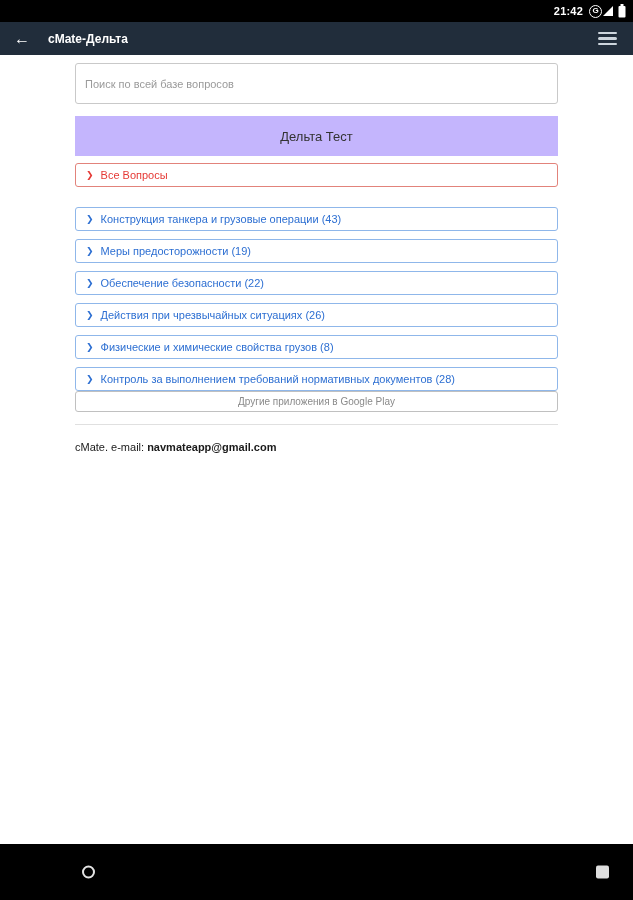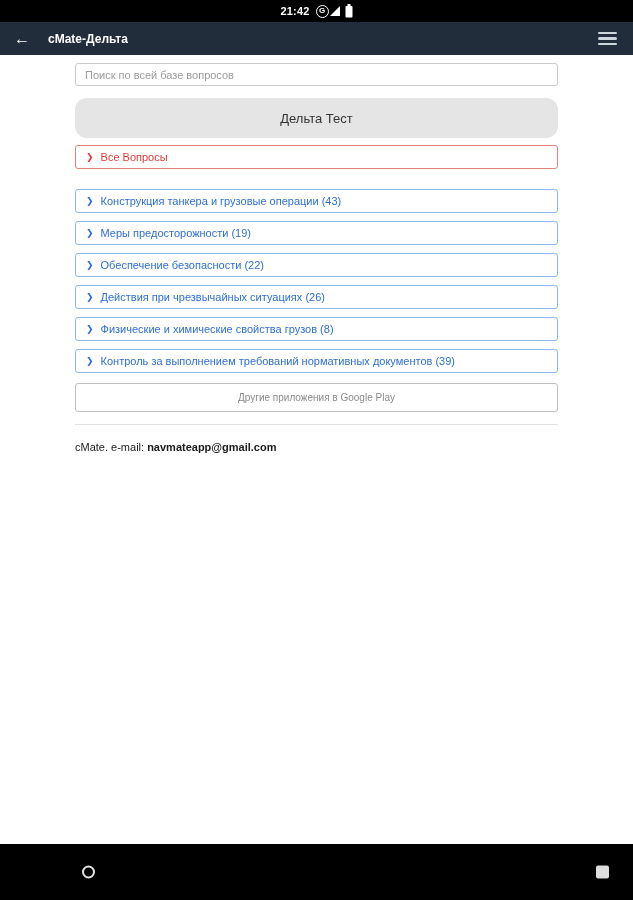--- a/index.html
+++ b/index.html
@@ -1,49 +1,49 @@
 <!DOCTYPE html>
 <html><head>
 <meta charset="utf-8">
 <style>
   * { box-sizing: border-box; margin: 0; padding: 0; }
   html,body { background:#555; }
   body { font-family: "Liberation Sans", "DejaVu Sans", sans-serif; }
   .screen { width:633px; height:900px; background:#fff; position:relative; margin:0 auto; overflow:hidden; }
 
   
-  .status-bar { height:22px; background:#000; color:#fff; display:flex; align-items:center; justify-content:center; padding:0 15px; }
+  .status-bar { height:22px; background:#000; color:#fff; display:flex; align-items:center; justify-content:flex-end; padding:0 7px; }
   .sb-left { display:flex; align-items:center; gap:6px; }
   .sb-time { font-size:11px; font-weight:700; letter-spacing:.2px; }
   .sb-circle { width:13px; height:13px; border:1.3px solid #fff; border-radius:50%; display:flex; align-items:center; justify-content:center; font-size:8px; font-weight:700; line-height:1; }
   .sb-right { display:flex; align-items:center; gap:4px; }
   .sb-right svg { display:block; }
 
   
   .app-bar { height:33px; background:#212d3b; color:#fff; display:flex; align-items:center; padding:0 14px; }
   .back-icon { font-size:16px; line-height:1; cursor:pointer; width:24px; }
   .app-title { font-size:12px; font-weight:700; margin-left:10px; flex:1; }
   .menu-icon { display:flex; flex-direction:column; gap:3px; padding:5px 2px; cursor:pointer; }
   .menu-icon span { width:19px; height:2.4px; background:#cdd5dd; border-radius:2px; }
 
   
   .content { padding:8px 75px 0 75px; }
-  .search { width:100%; height:23px; border:1px solid #c9c9c9; border-radius:3px; padding:0 9px; font-size:11px; color:#333; outline:none; font-family:inherit; background:#fff; }
+  .search { width:100%; height:41px; border:1px solid #c9c9c9; border-radius:3px; padding:0 9px; font-size:11px; color:#333; outline:none; font-family:inherit; background:#fff; }
   .search::placeholder { color:#9a9a9a; }
 
-  .header-panel { margin-top:12px; background:#e5e5e5; text-align:center; padding:13px 8px 12px 8px; border-radius:12px; }
+  .header-panel { margin-top:12px; background:#c4b5fd; text-align:center; padding:13px 8px 12px 8px; border-radius:0; }
   .hp-title { font-size:13px; color:#333; }
   .hp-sub { font-size:11px; color:#383838; margin-top:5px; }
 
   .btn { width:100%; background:#fff; border-radius:3px; display:flex; align-items:center; gap:7px; padding:0 10px; height:24px; font-size:11px; cursor:pointer; font-family:inherit; text-align:left; }
   .btn .chev { font-size:9px; line-height:1; position:relative; top:.5px; }
   .btn-red { margin-top:7px; border:1px solid #e2837b; color:#e53935; }
   .cat-list { margin-top:20px; display:flex; flex-direction:column; gap:8px; }
   .btn-blue { border:1px solid #8fb7ea; color:#2d6fd2; }
-  .btn-gray { margin-top:10px; height:29px; border:1px solid #c0c0c0; color:#8a8a8a; justify-content:center; font-size:10px; }
+  .btn-gray { margin-top:0; height:21px; border:1px solid #c0c0c0; color:#8a8a8a; justify-content:center; font-size:10px; }
 
   .divider { margin-top:12px; border:none; border-top:1px solid #e0e0e0; }
   .footer { margin-top:16px; font-size:11px; color:#1a1a1a; }
   .footer b { font-weight:700; }
 
   
   .nav-bar { position:absolute; bottom:0; left:0; right:0; height:56px; background:#000; }
   .nav-home { position:absolute; left:82px; top:50%; transform:translateY(-50%); width:13px; height:13px; border:2px solid #e4e4e4; border-radius:50%; cursor:pointer; }
   .nav-recents { position:absolute; right:24px; top:50%; transform:translateY(-50%); width:13px; height:13px; background:#dedede; border-radius:2px; cursor:pointer; }
 </style>
@@ -111,21 +111,21 @@
       <button class="btn btn-blue">
         <span class="chev">❯</span>
         <span>Действия при чрезвычайных ситуациях (26)</span>
       </button>
       <button class="btn btn-blue">
         <span class="chev">❯</span>
         <span>Физические и химические свойства грузов (8)</span>
       </button>
       <button class="btn btn-blue">
         <span class="chev">❯</span>
-        <span>Контроль за выполнением требований нормативных документов (39)</span>
+        <span>Контроль за выполнением требований нормативных документов (28)</span>
       </button>
     </div>
 
     <button class="btn btn-gray">
       <span>Другие приложения в Google Play</span>
     </button>
 
     <hr class="divider">
 
     <div class="footer">

